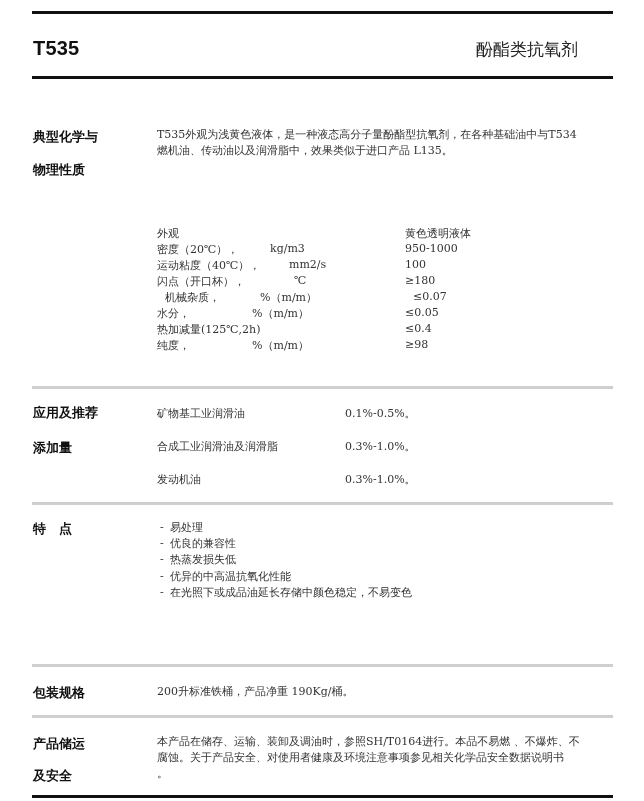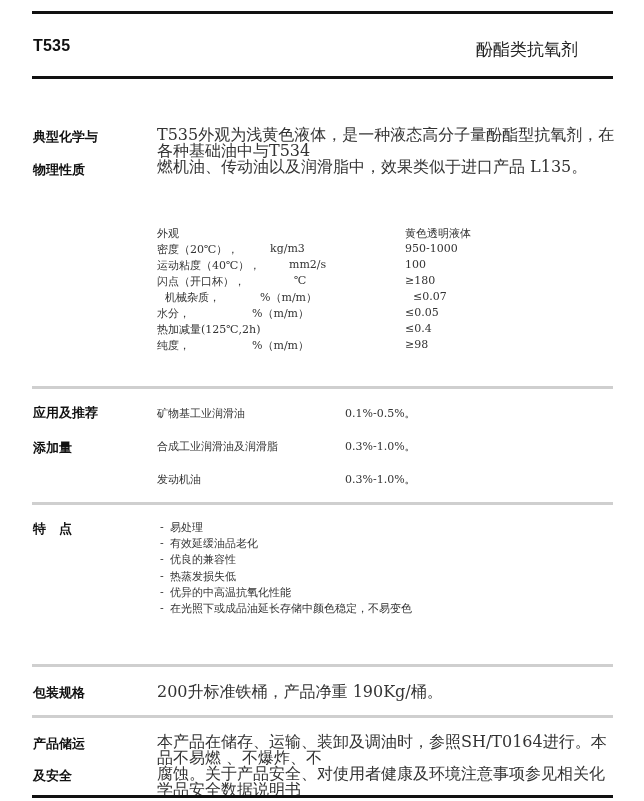--- a/index.html
+++ b/index.html
@@ -2,26 +2,26 @@
 <html><head>
 <meta charset="utf-8">
 <style>
   html, body { margin: 0; padding: 0; background: #ffffff; }
   body { width: 644px; height: 801px; position: relative; overflow: hidden;
          font-family: "DejaVu Serif", "Liberation Serif", serif; color: #222; }
   .abs { position: absolute; }
   .rule-black { position: absolute; left: 32px; width: 581px; height: 3px; background: #111; }
   .rule-grey { position: absolute; left: 32px; width: 581px; height: 3px; background: #cfcfcf; }
   .product-code { font-family: "Liberation Sans", "DejaVu Sans", sans-serif; font-weight: bold;
-                  font-size: 16px; left: 33px; top: 37px; color: #111; letter-spacing: 0.2px; }
+                  font-size: 20px; left: 33px; top: 37px; color: #111; letter-spacing: 0.2px; }
   .product-title { font-family: "DejaVu Sans", "Liberation Sans", sans-serif; font-size: 17px;
                    right: 66px; top: 38px; color: #222; }
   .sec-label { font-family: "DejaVu Sans", "Liberation Sans", sans-serif; font-weight: bold;
                font-size: 13px; left: 33px; color: #111; }
-  .body-text { font-size: 16px; line-height: 16px; color: #333; }
+  .body-text { font-size: 11px; line-height: 16px; color: #333; }
   .prop-row { position: absolute; left: 157px; width: 320px; height: 16px; font-size: 11px; color: #333; }
   .prop-name { position: absolute; left: 0; top: 0; white-space: nowrap; }
   .prop-unit { position: absolute; top: 0; white-space: nowrap; }
   .prop-val { position: absolute; left: 248px; top: 0; white-space: nowrap; }
   .app-row { position: absolute; left: 157px; font-size: 11px; color: #333; height: 16px; width: 330px; }
   .app-name { position: absolute; left: 0; top: 0; white-space: nowrap; }
   .app-val { position: absolute; left: 188px; top: 0; white-space: nowrap; }
   .feat-list { position: absolute; left: 160px; top: 520px; margin: 0; padding: 0; list-style: none;
                font-size: 11px; line-height: 16.2px; color: #333; }
   .feat-list li { white-space: nowrap; }
@@ -105,21 +105,20 @@
     <span class="app-val">0.3%-1.0%。</span>
   </div>
 </section>
 
 <div class="rule-grey" style="top:502px;"></div>
 
 <section>
   <div class="abs sec-label" style="top:520px; white-space:pre;">特　点</div>
   <ul class="feat-list">
     <li><span class="dash">-</span><span>易处理</span></li>
-    <li><span class="dash">-</span><span>有效延缓油品老化</span></li>
     <li><span class="dash">-</span><span>优良的兼容性</span></li>
     <li><span class="dash">-</span><span>热蒸发损失低</span></li>
     <li><span class="dash">-</span><span>优异的中高温抗氧化性能</span></li>
     <li><span class="dash">-</span><span>在光照下或成品油延长存储中颜色稳定，不易变色</span></li>
   </ul>
 </section>
 
 <div class="rule-grey" style="top:664px;"></div>
 
 <section>

